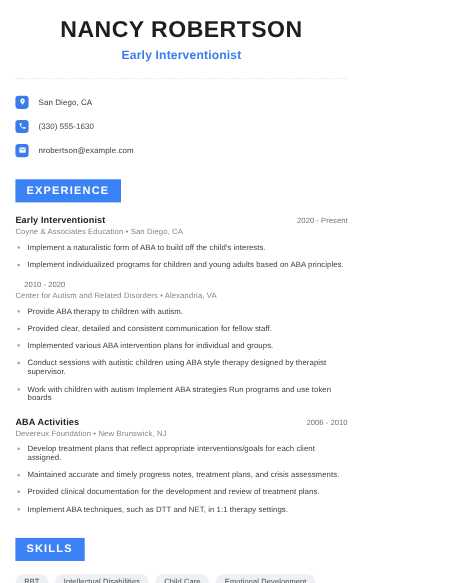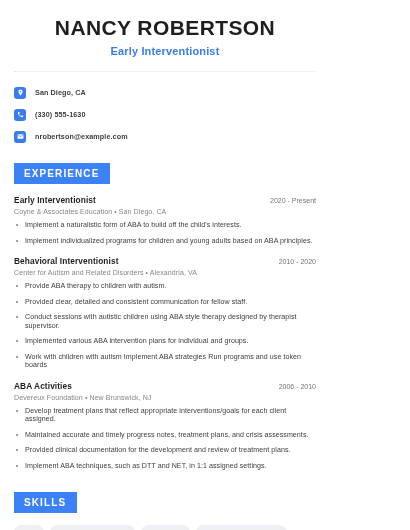--- a/index.html
+++ b/index.html
@@ -20,21 +20,21 @@
   .job-title {
     font-size: 11px; font-weight: bold; color: #3b7ced;
     margin-top: 5px; letter-spacing: 0.15px;
   }
   .divider {
     margin: 14px 0 0 0; height: 0;
     border-top: 1px dotted #e2e5ea;
   }
 
   
-  .contact { padding-top: 10px; font-weight: bold; }
+  .contact { padding-top: 10px; }
   .contact-row {
     display: flex; align-items: center;
     height: 21px; margin-bottom: 1px;
   }
   .c-icon {
     width: 12px; height: 12px; border-radius: 3px;
     background: #3b7ced; color: #fff;
     display: flex; align-items: center; justify-content: center;
     flex: 0 0 12px; margin-right: 9px;
   }
@@ -133,44 +133,43 @@
       </div>
       <div class="entry-org">Coyne &amp; Associates Education  •  San Diego, CA</div>
       <div class="bullets">
         <div class="bullet">Implement a naturalistic form of ABA to build off the child's interests.</div>
         <div class="bullet">Implement individualized programs for children and young adults based on ABA principles.</div>
       </div>
     </div>
 
     <div class="entry">
       <div class="entry-top">
-        <span class="entry-role">Behavioral Interventionist</span>
         <span class="entry-date">2010 - 2020</span>
       </div>
       <div class="entry-org">Center for Autism and Related Disorders  •  Alexandria, VA</div>
       <div class="bullets">
         <div class="bullet">Provide ABA therapy to children with autism.</div>
         <div class="bullet">Provided clear, detailed and consistent communication for fellow staff.</div>
+        <div class="bullet">Implemented various ABA intervention plans for individual and groups.</div>
         <div class="bullet">Conduct sessions with autistic children using ABA style therapy designed by therapist supervisor.</div>
-        <div class="bullet">Implemented various ABA intervention plans for individual and groups.</div>
         <div class="bullet">Work with children with autism Implement ABA strategies Run programs and use token boards</div>
       </div>
     </div>
 
     <div class="entry">
       <div class="entry-top">
         <span class="entry-role">ABA Activities</span>
         <span class="entry-date">2006 - 2010</span>
       </div>
       <div class="entry-org">Devereux Foundation  •  New Brunswick, NJ</div>
       <div class="bullets">
         <div class="bullet">Develop treatment plans that reflect appropriate interventions/goals for each client assigned.</div>
         <div class="bullet">Maintained accurate and timely progress notes, treatment plans, and crisis assessments.</div>
         <div class="bullet">Provided clinical documentation for the development and review of treatment plans.</div>
-        <div class="bullet">Implement ABA techniques, such as DTT and NET, in 1:1 assigned settings.</div>
+        <div class="bullet">Implement ABA techniques, such as DTT and NET, in 1:1 therapy settings.</div>
       </div>
     </div>
   </div>
 
   <div class="skills-sec">
     <div class="sec-head">SKILLS</div>
     <div class="skill-list">
       <span class="skill">RBT</span>
       <span class="skill">Intellectual Disabilities</span>
       <span class="skill">Child Care</span>

